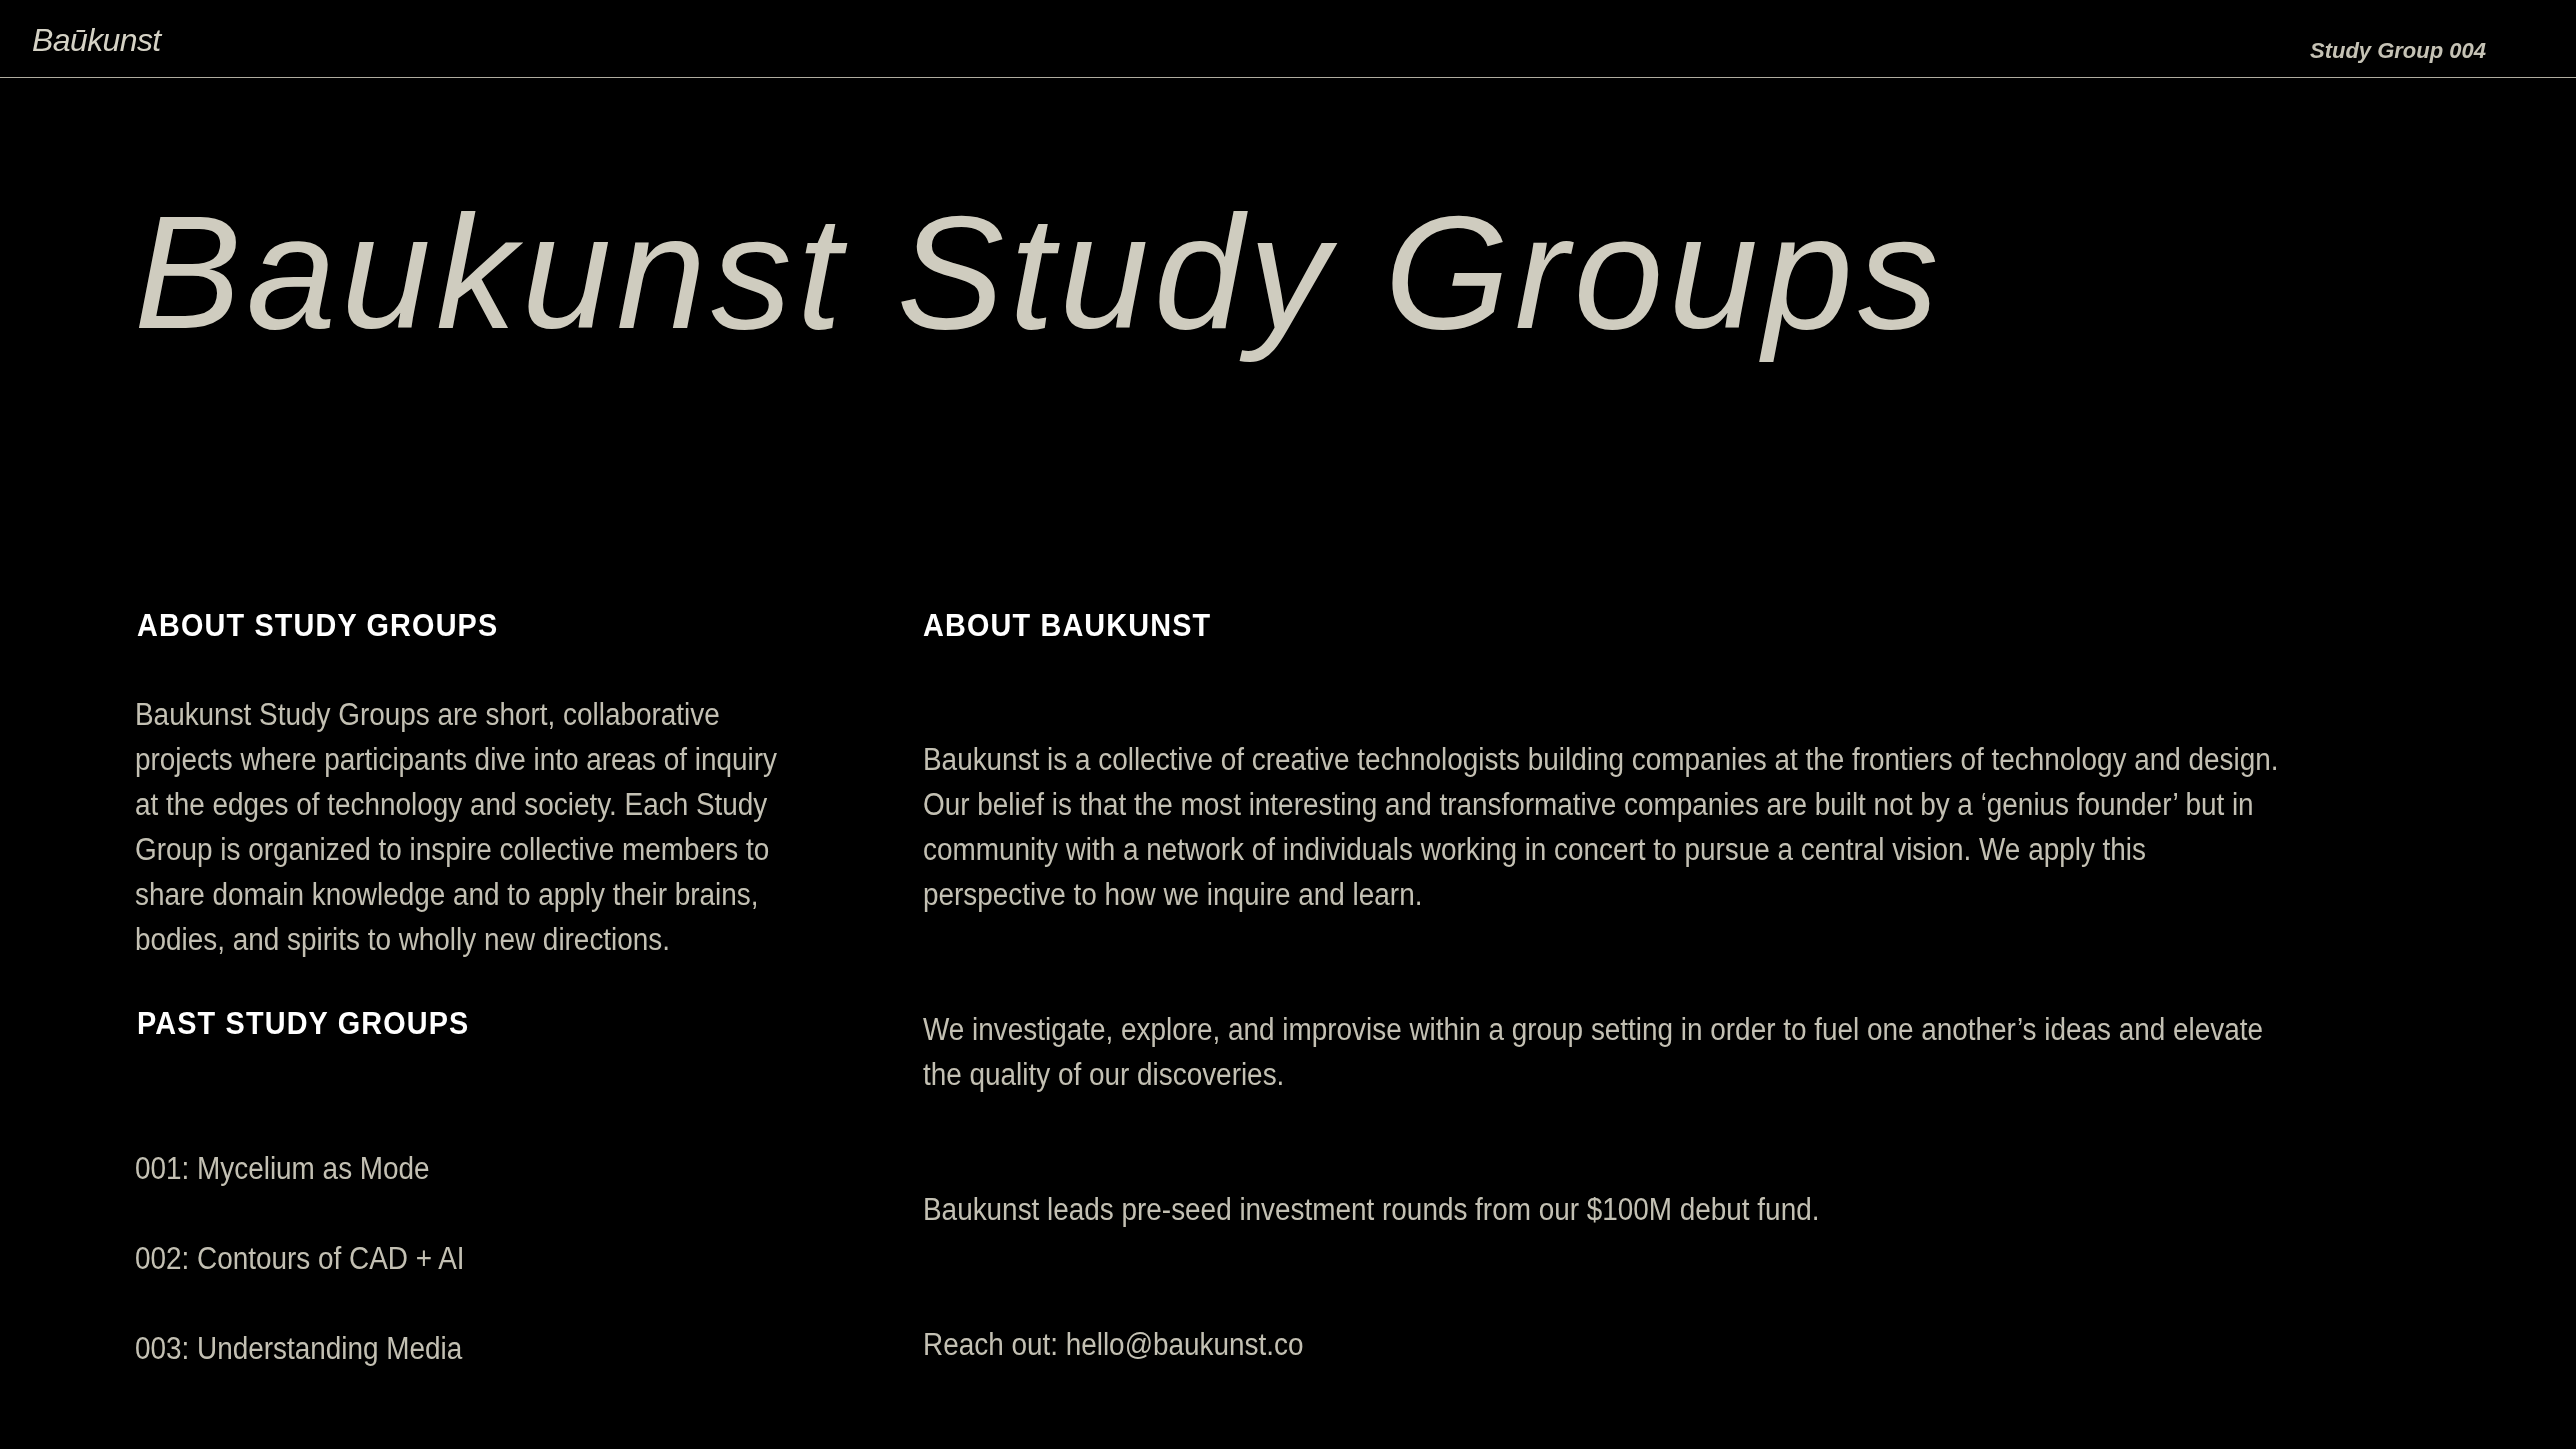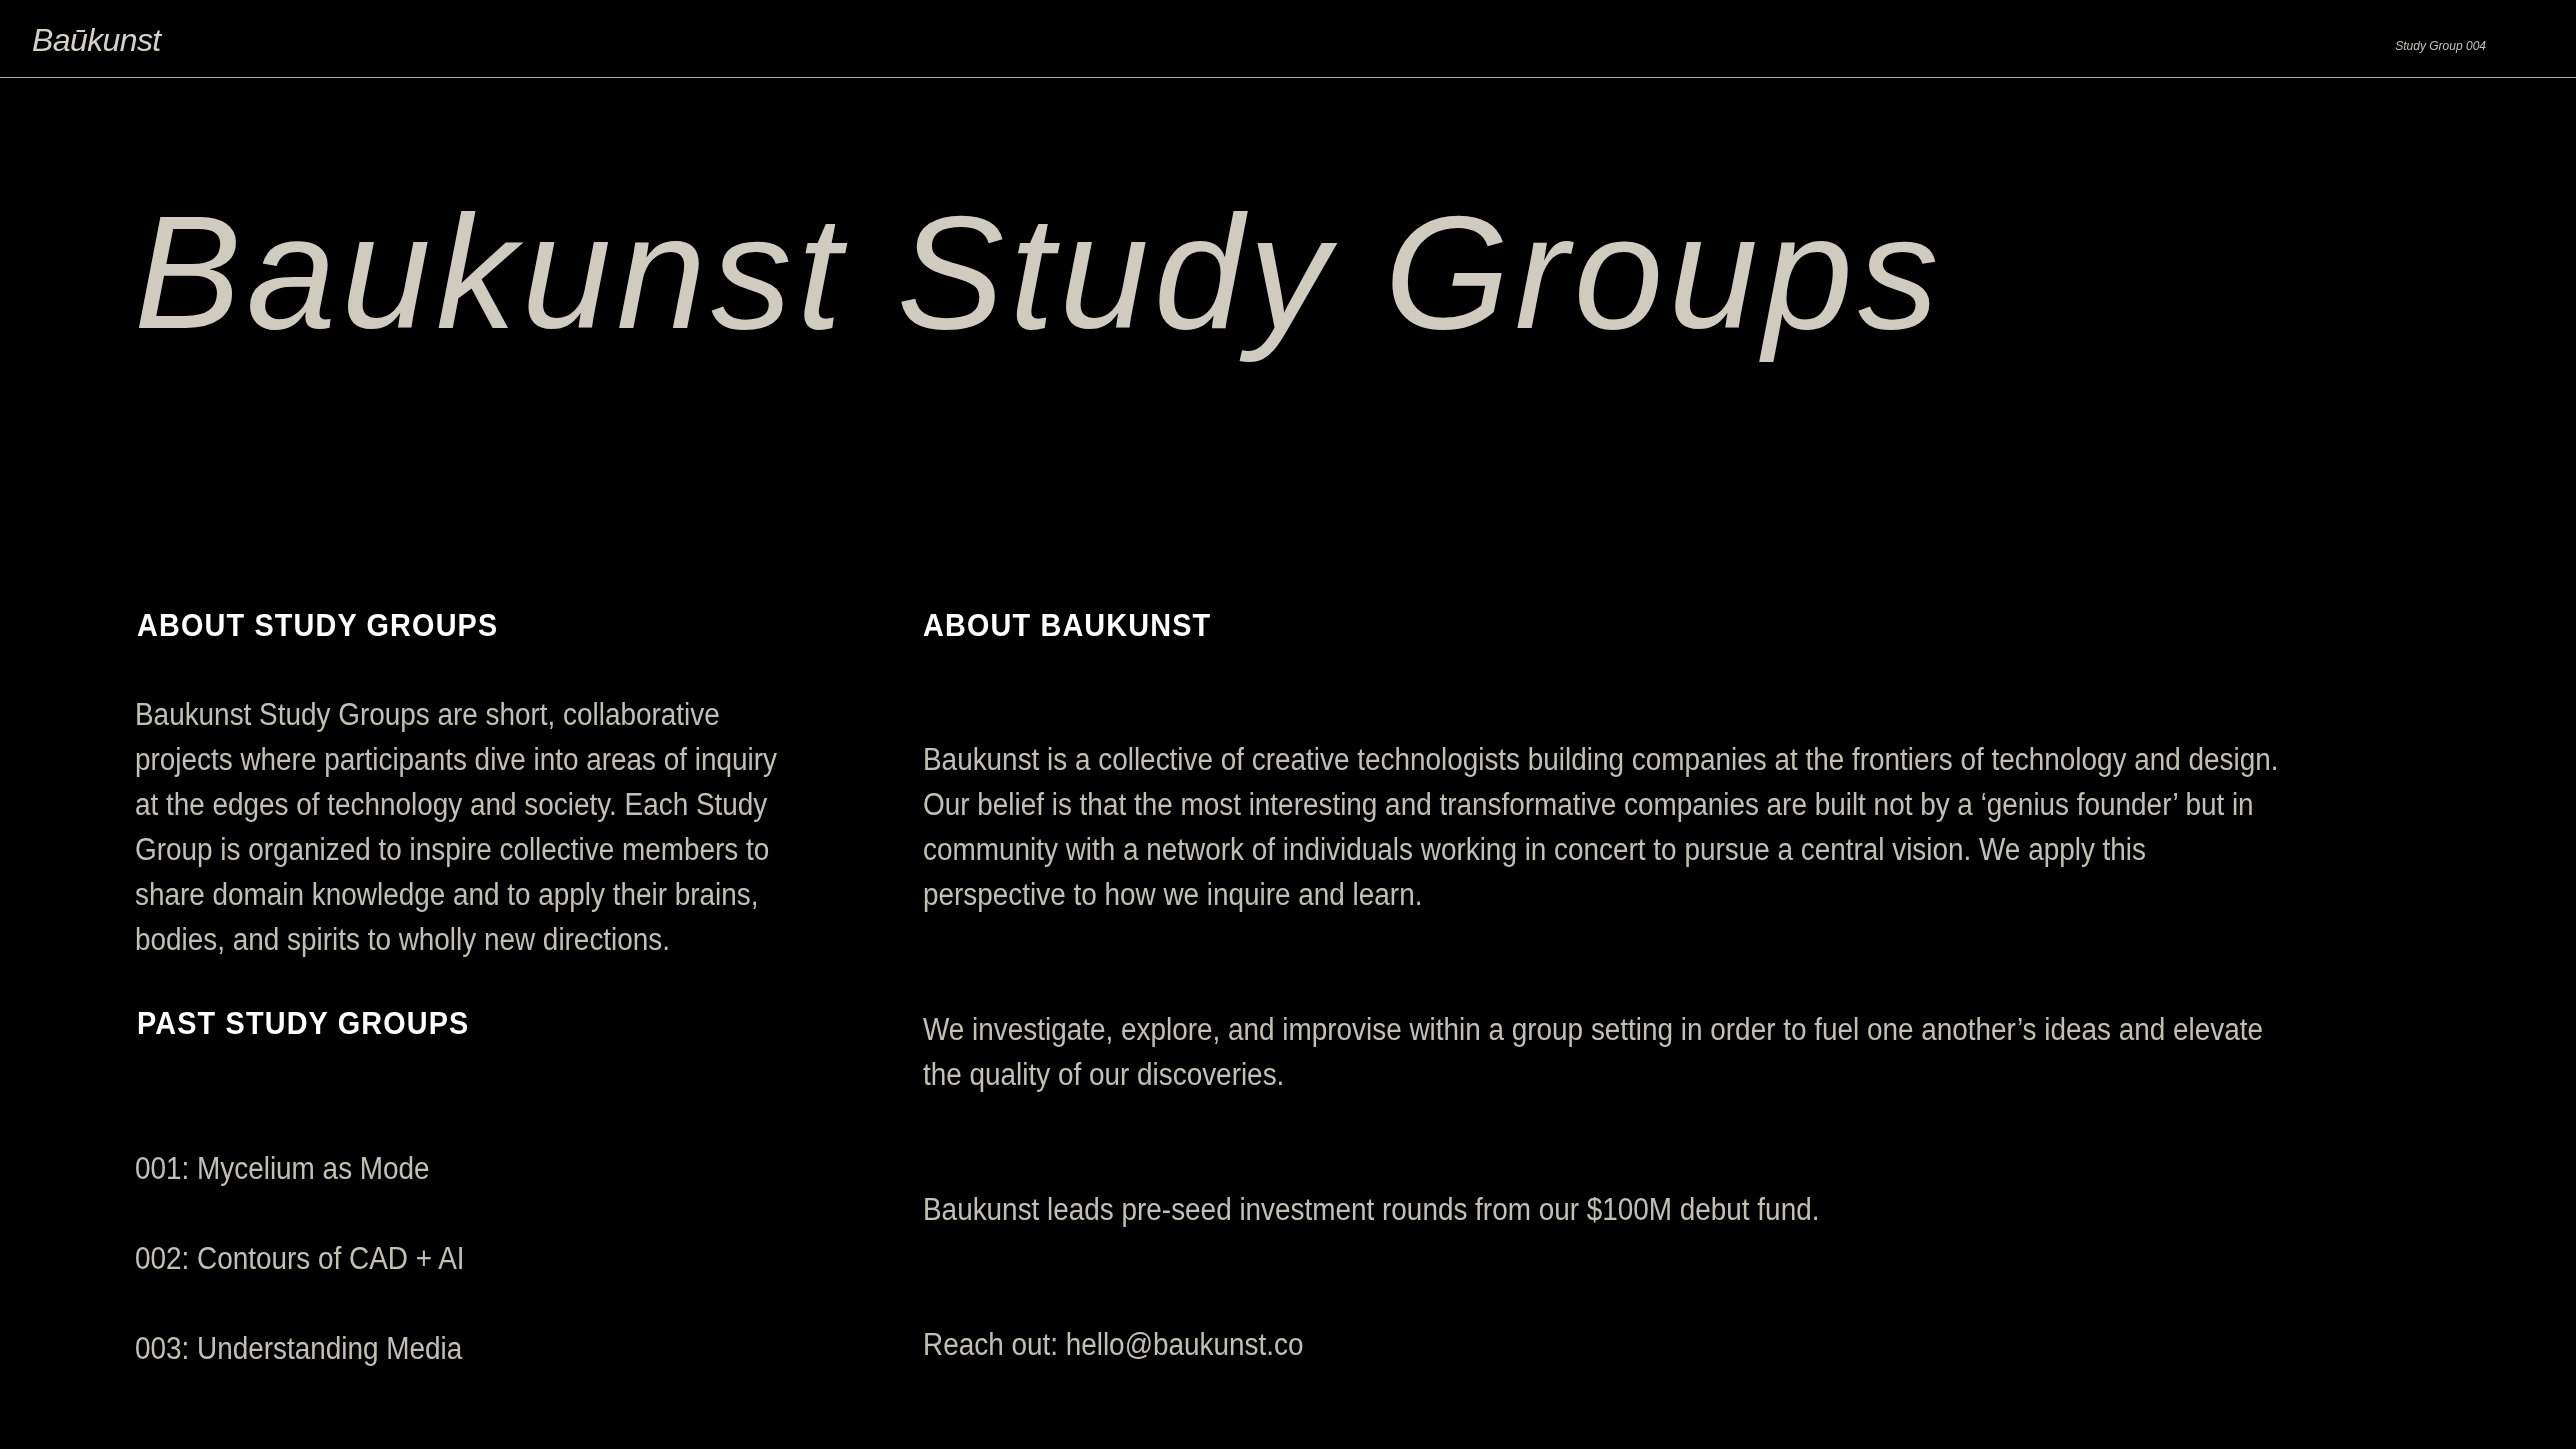--- a/index.html
+++ b/index.html
@@ -29,22 +29,22 @@
     font-style:italic;font-weight:400;
     font-size:32px;line-height:1;
     letter-spacing:-0.6px;
     color:var(--cream-logo);
     text-decoration:none;
     white-space:pre;
     cursor:pointer;
   }
   .edition{
     position:absolute;right:90px;top:40px;
-    font-style:italic;font-weight:400;
-    font-size:12px;line-height:1;
+    font-style:italic;font-weight:700;
+    font-size:22px;line-height:1;
     color:var(--cream-label);
     white-space:pre;
   }
   .title{
     position:absolute;left:126px;top:184px;margin:8px;
     font-style:italic;font-weight:400;
     font-size:161px;line-height:1;
     letter-spacing:5.2px;
     color:var(--cream-title);
     white-space:pre;

